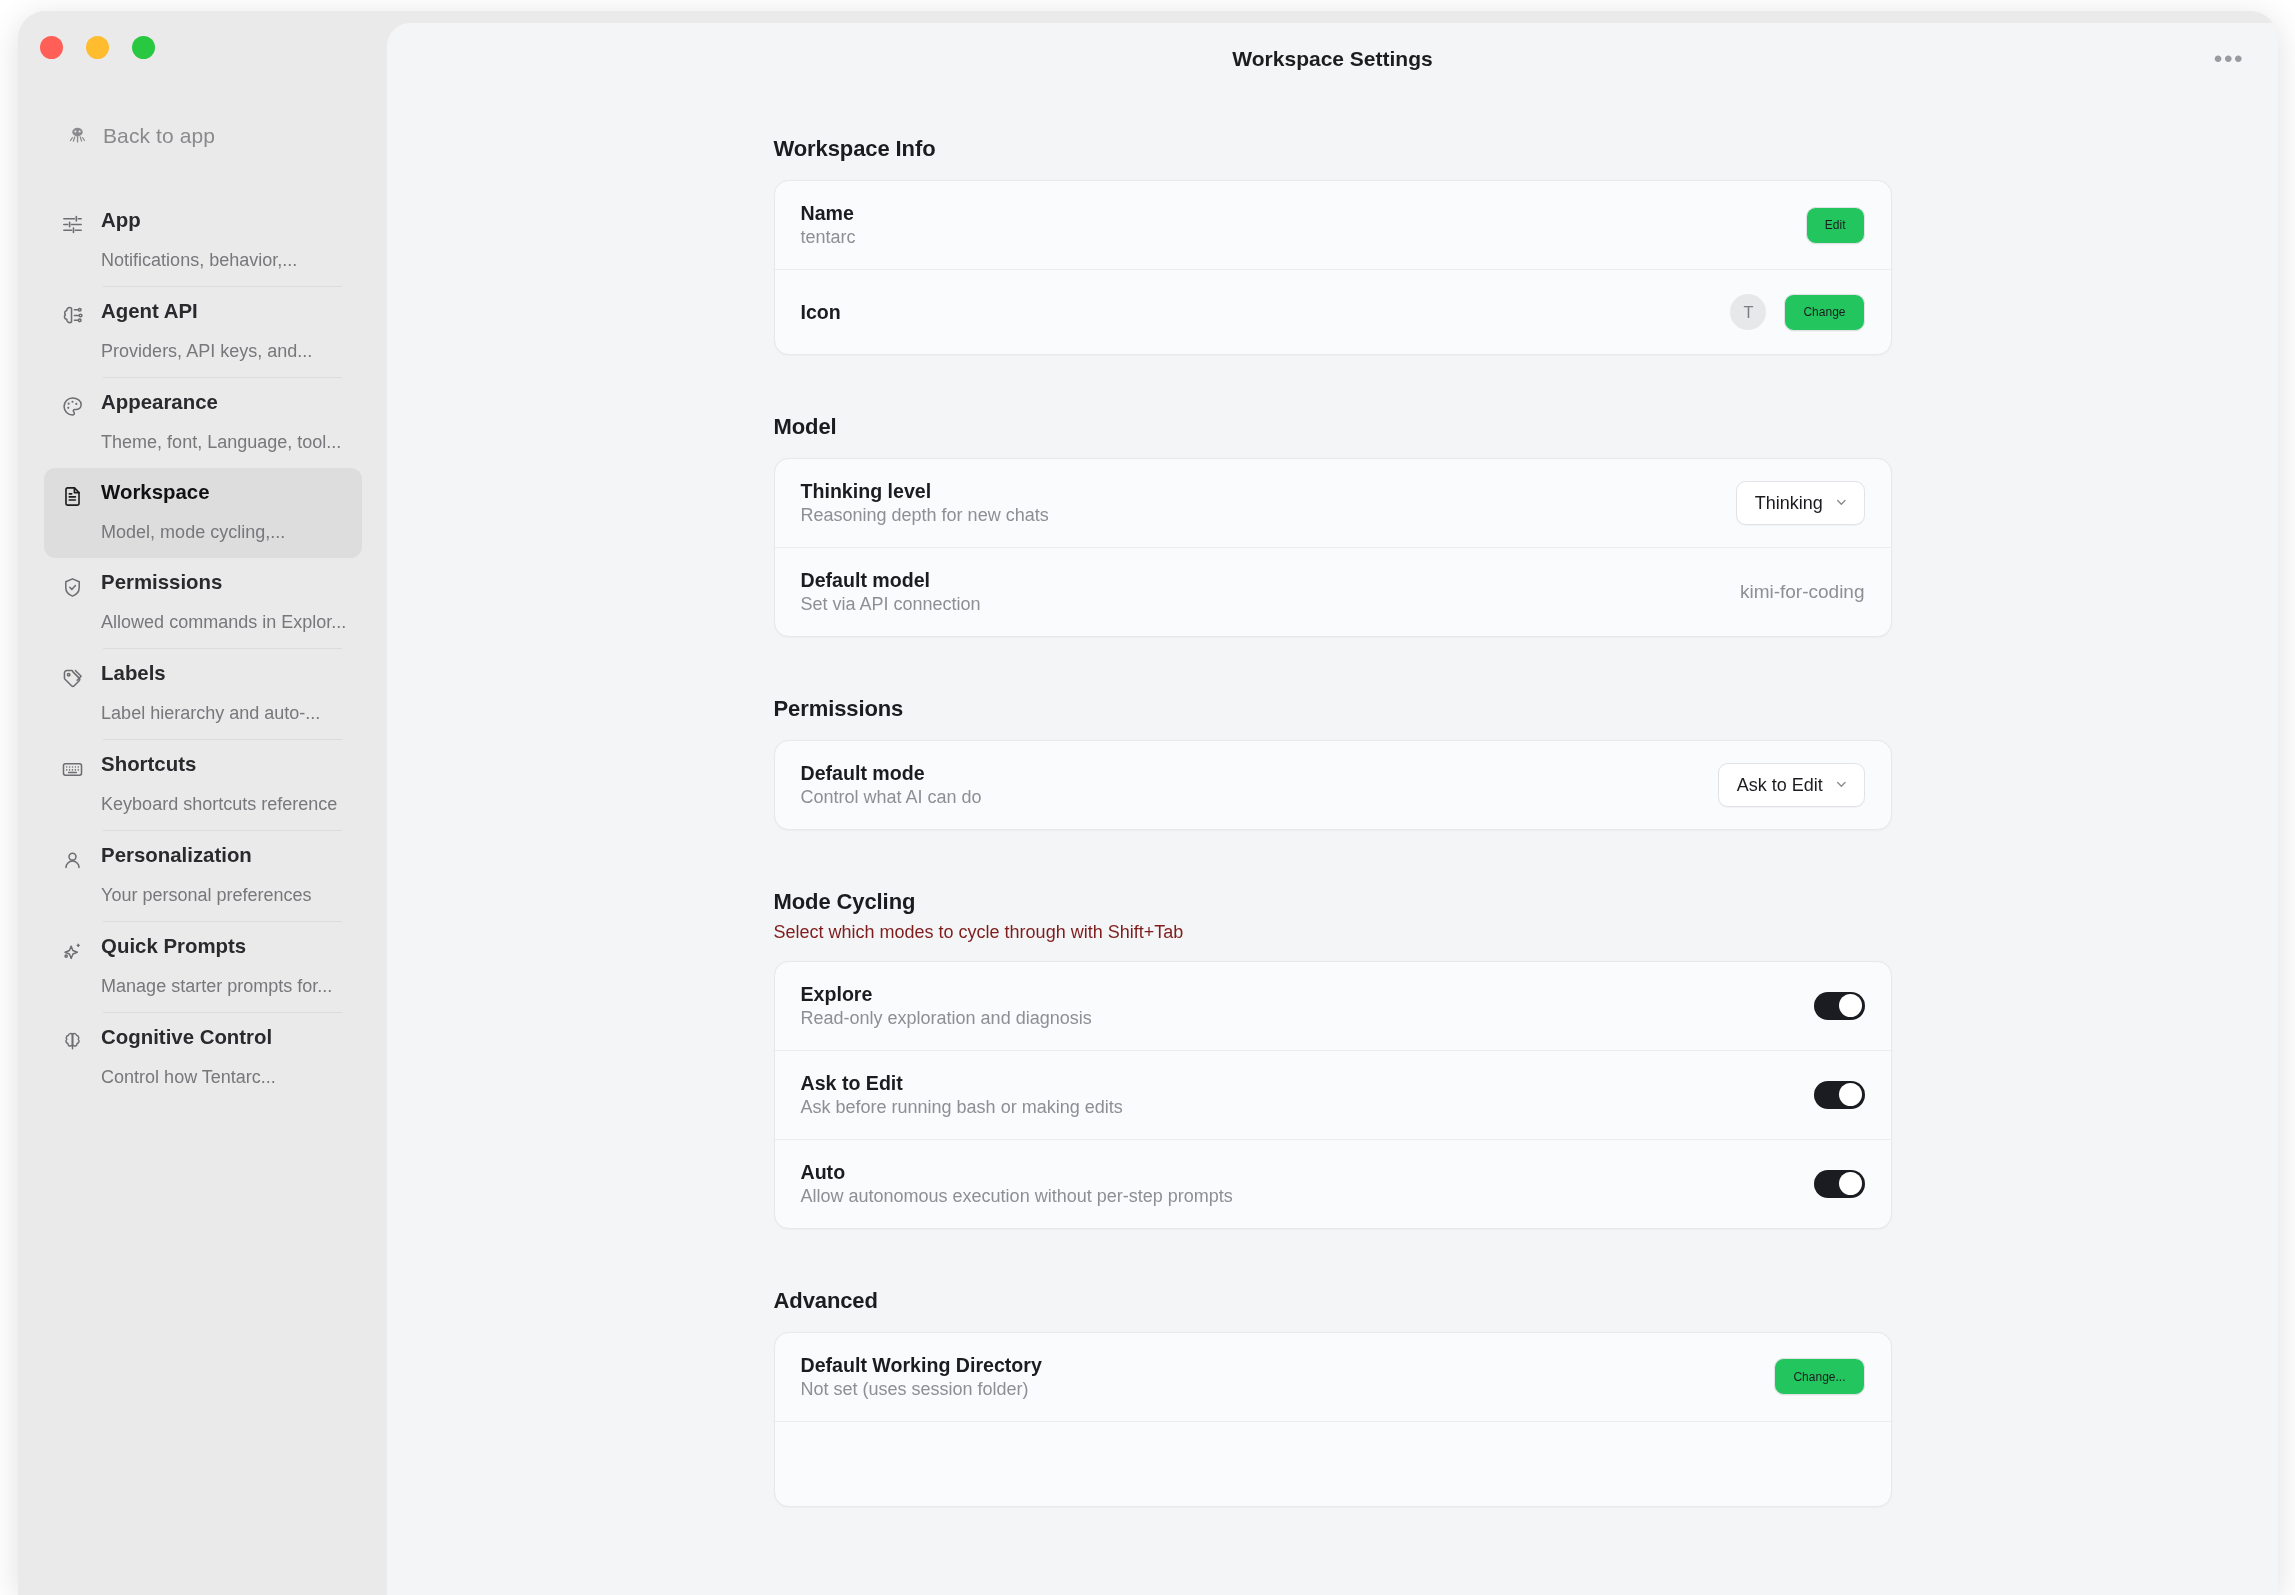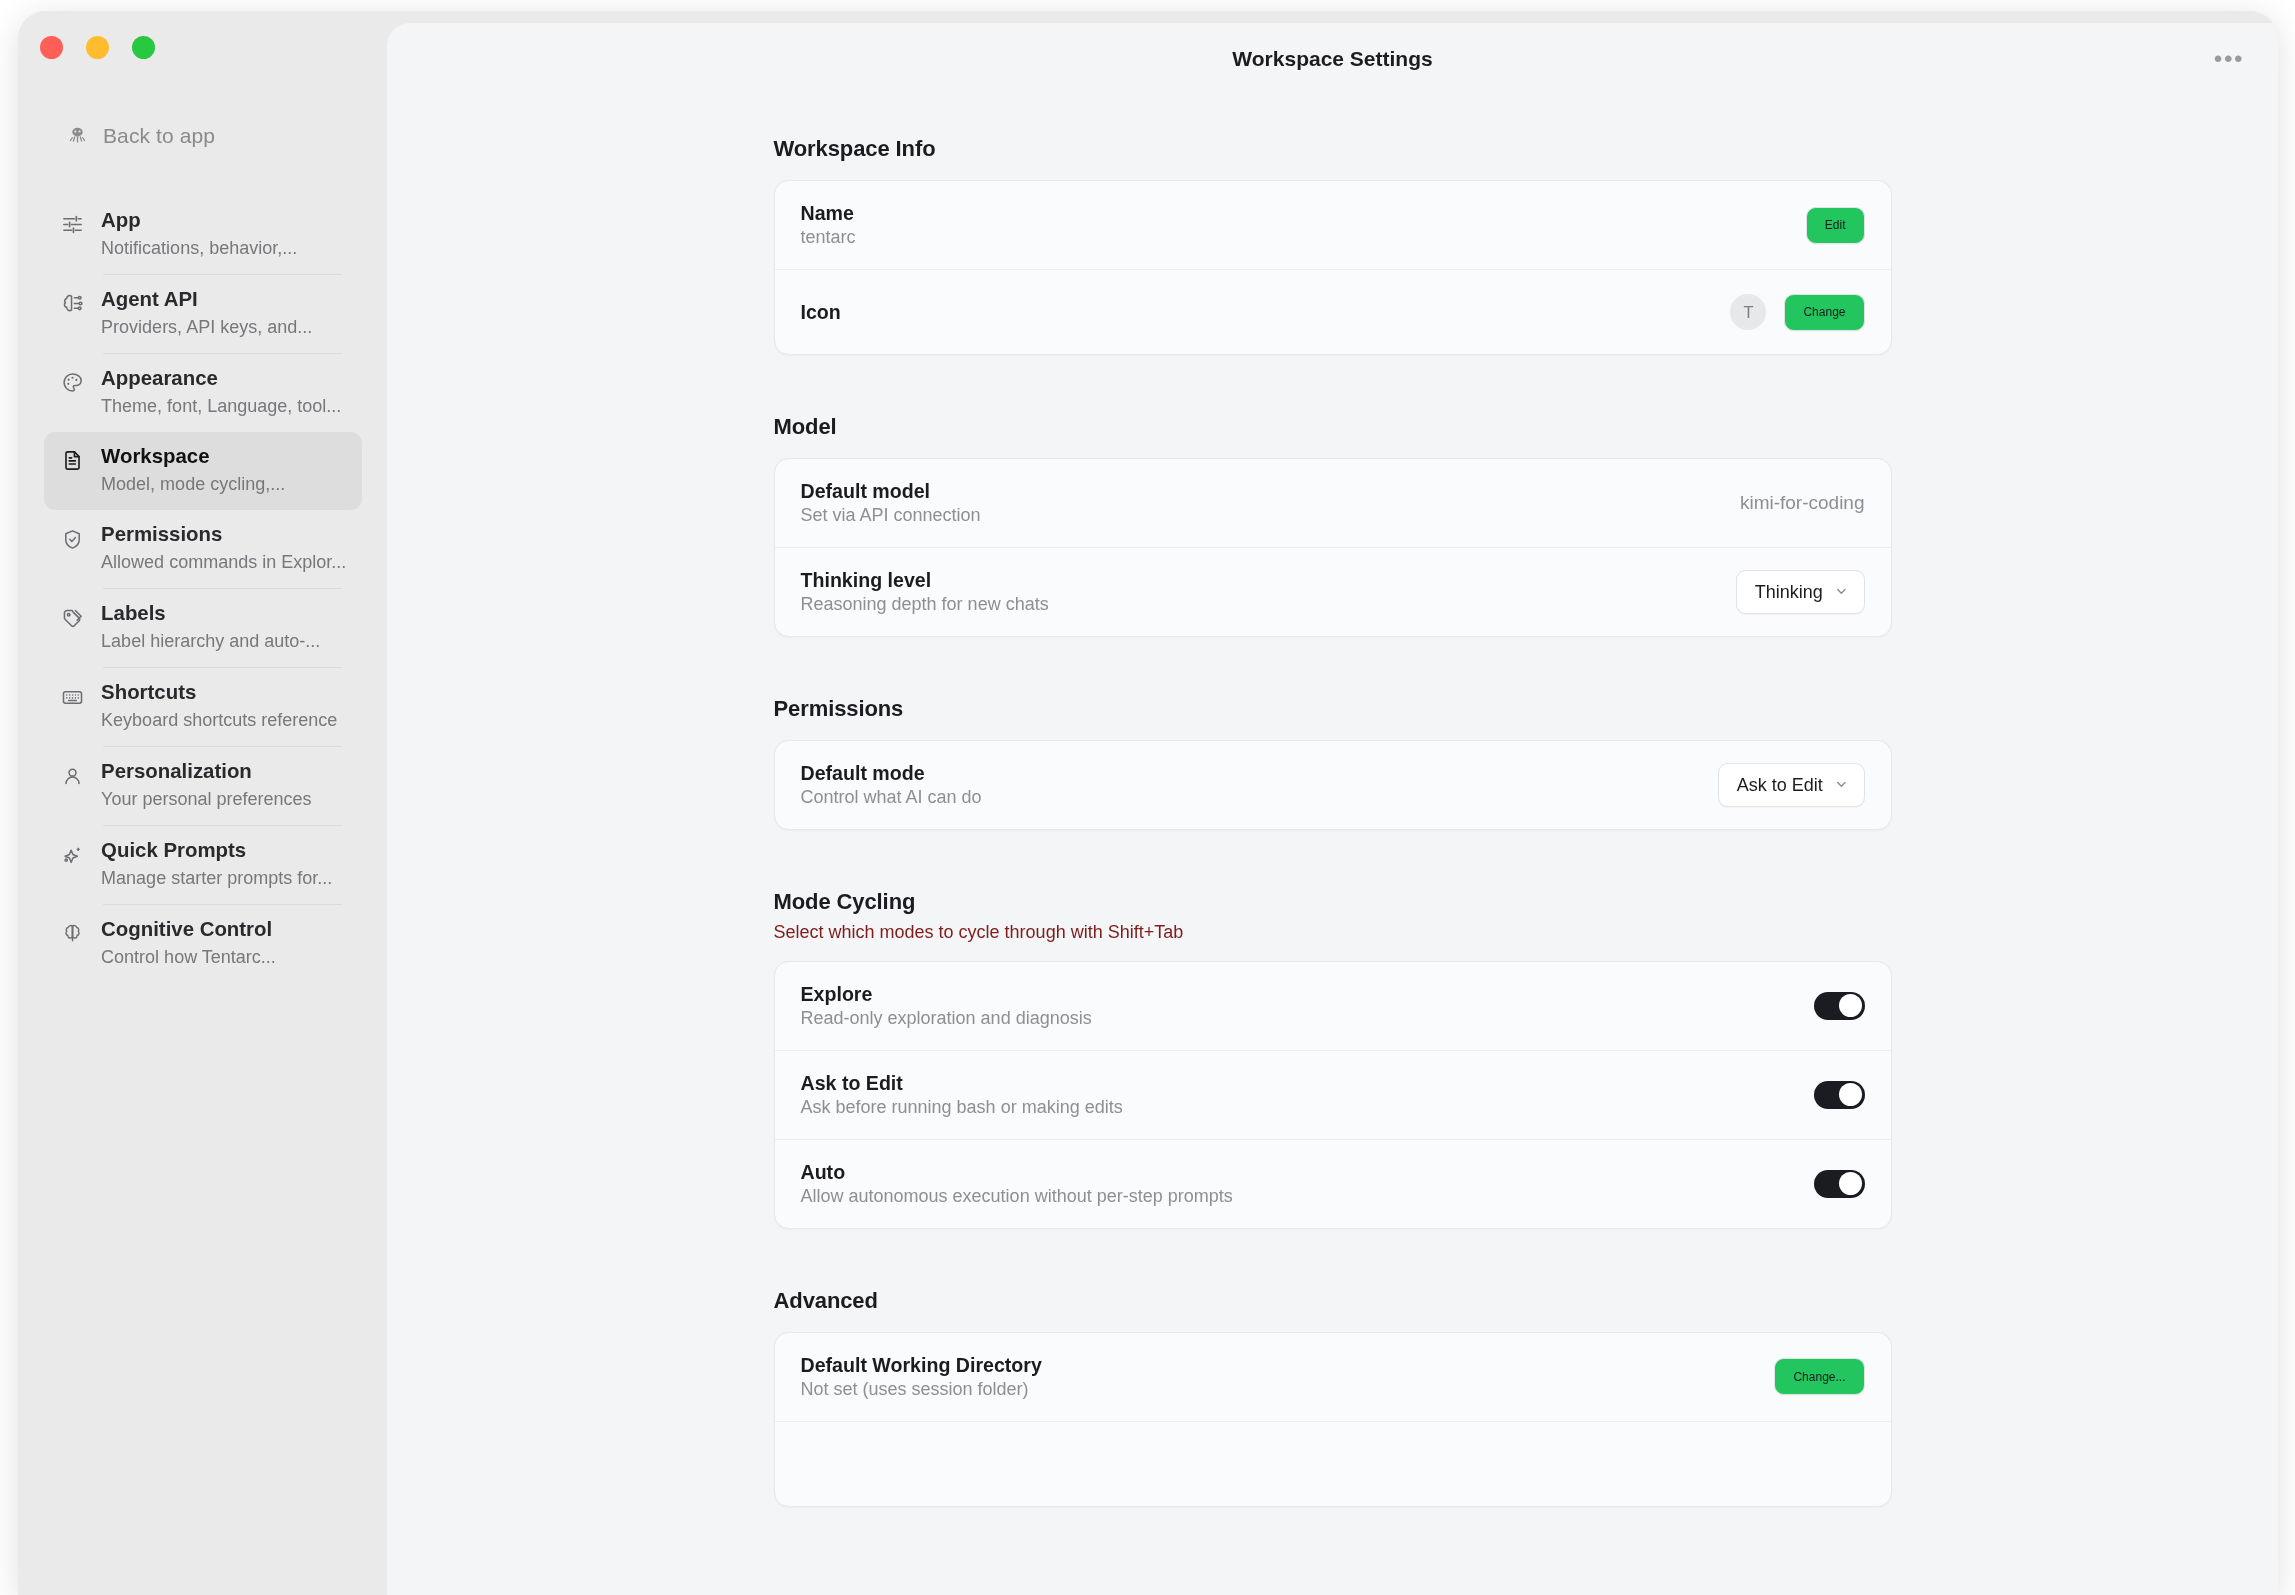--- a/index.html
+++ b/index.html
@@ -63,21 +63,21 @@
     cursor: pointer;
   }
   .nav-item.active { background: #dddddd; }
   .nav-icon {
     width: 24.5px; height: 24.5px; flex: 0 0 24.5px;
     margin-top: 4.9px;
     color: #6d6d72;
     display: flex; align-items: center; justify-content: center;
   }
   .nav-item.active .nav-icon { color: #1d1d1f; }
-  .nav-texts { display: flex; flex-direction: column; gap: 4px; min-width: 0; }
+  .nav-texts { display: flex; flex-direction: column; gap: 16px; min-width: 0; }
   .nav-title {
     font-size: 20.4px; font-weight: 600; color: #2a2a2e; line-height: 1.25;
   }
   .nav-item.active .nav-title { color: #111114; }
   .nav-sub {
     font-size: 18px; color: #77777c; line-height: 1.25;
     white-space: nowrap; overflow: hidden; text-overflow: ellipsis;
   }
   .nav-sep {
     height: 0.8px; background: #dcdcdc;
@@ -409,43 +409,43 @@
                 <div class="avatar">T</div>
                 <button class="btn">Change</button>
               </div>
             </div>
           </div>
 
           <div class="section-head spaced">Model</div>
           <div class="card">
             <div class="row">
               <div class="row-texts">
-                <div class="row-title">Default model</div>
-                <div class="row-sub">Set via API connection</div>
-              </div>
-              <div class="row-right">
-                <div class="value-text">kimi-for-coding</div>
-              </div>
-            </div>
-            <div class="row">
-              <div class="row-texts">
                 <div class="row-title">Thinking level</div>
                 <div class="row-sub">Reasoning depth for new chats</div>
               </div>
               <div class="row-right">
                 <div class="select">
                   <span>Thinking</span>
                   <span class="chev">
                     <svg width="14.7" height="14.7" viewBox="0 0 24 24" fill="none" stroke="currentColor" stroke-width="2.2" stroke-linecap="round" stroke-linejoin="round">
                         <path d="M6 9l6 6 6-6"></path>
                       </svg>
                   </span>
                 </div>
               </div>
             </div>
+            <div class="row">
+              <div class="row-texts">
+                <div class="row-title">Default model</div>
+                <div class="row-sub">Set via API connection</div>
+              </div>
+              <div class="row-right">
+                <div class="value-text">kimi-for-coding</div>
+              </div>
+            </div>
           </div>
 
           <div class="section-head spaced">Permissions</div>
           <div class="card">
             <div class="row">
               <div class="row-texts">
                 <div class="row-title">Default mode</div>
                 <div class="row-sub">Control what AI can do</div>
               </div>
               <div class="row-right">

